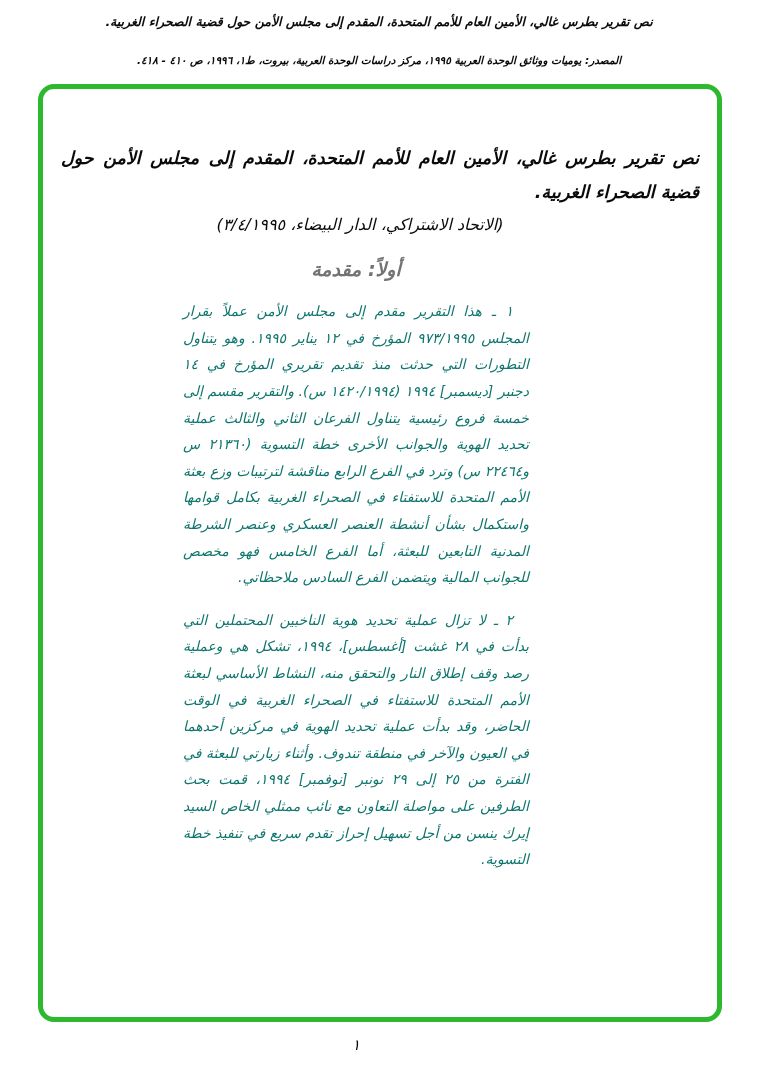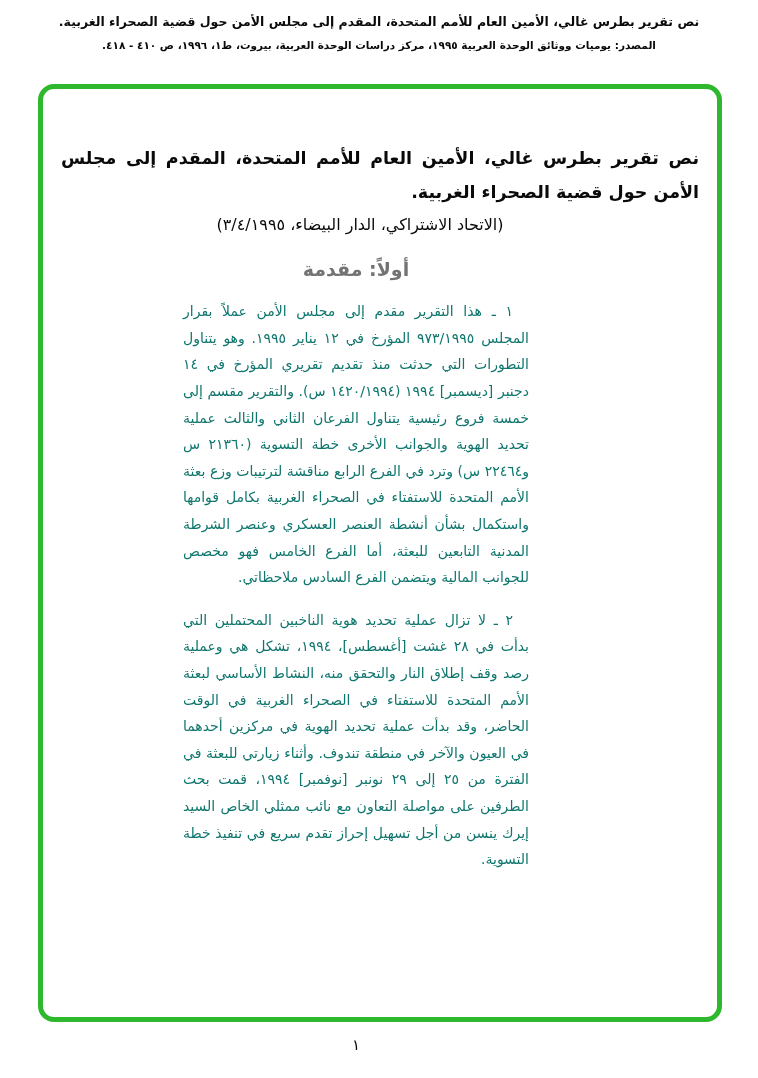--- a/index.html
+++ b/index.html
@@ -5,28 +5,28 @@
 <style>
   * { margin: 0; padding: 0; box-sizing: border-box; }
   html, body { background: #ffffff; }
   body {
     width: 758px; height: 1078px;
     font-family: "DejaVu Sans", sans-serif;
     color: #141414;
     position: relative;
     overflow: hidden;
   }
-  .page { width: 758px; height: 779px; position: relative; direction: rtl; }
+  .page { width: 758px; height: 779px; position: relative; direction: rtl; font-style: italic; }
 
   .top-header { text-align: center; padding-top: 13px; direction: rtl; }
   .header-title {
     font-size: 12.5px; font-weight: bold; line-height: 1.5; color: #0a0a0a;
   }
   .header-source {
-    font-size: 10.5px; font-weight: bold; margin-top: 7px; color: #0a0a0a;
+    font-size: 10.5px; font-weight: bold; margin-top: 22px; color: #0a0a0a;
   }
 
   .green-box {
     position: absolute;
     left: 38px; top: 84px;
     width: 684px; height: 938px;
     border: 5px solid #2eb82e;
     border-radius: 16px;
     padding: 52px 18px 16px 18px;
     direction: rtl;

